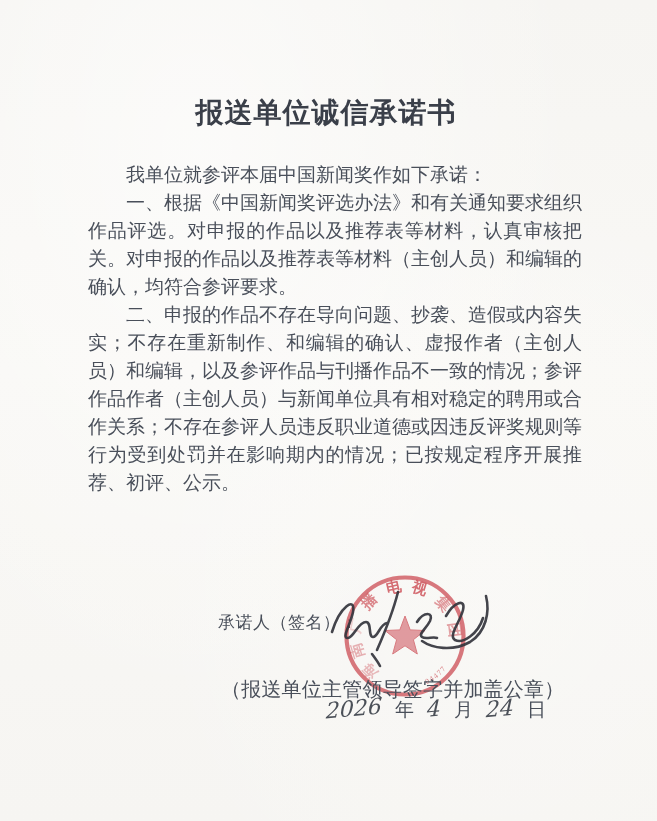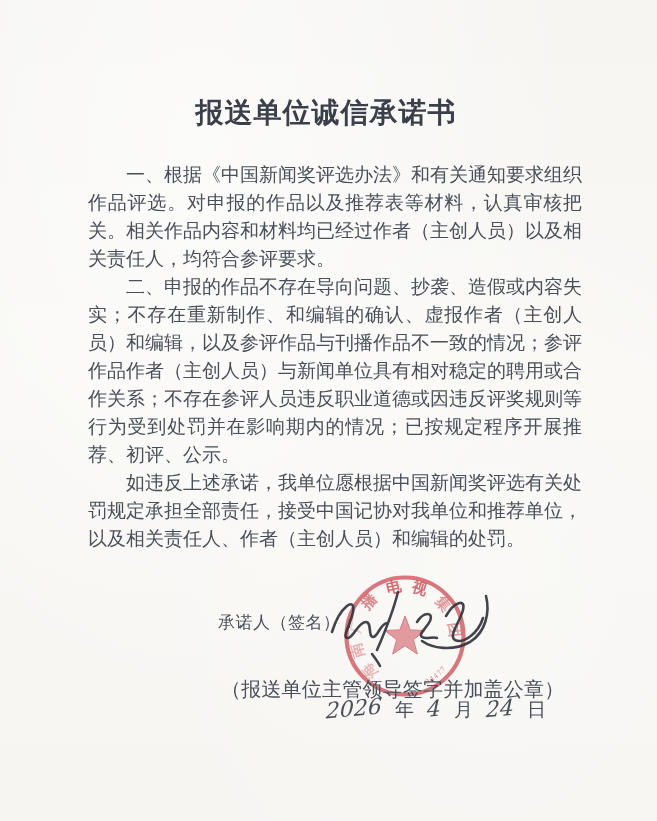--- a/index.html
+++ b/index.html
@@ -52,23 +52,23 @@
   .seal-svg .serial{font-size:7.5px; letter-spacing:1.5px; font-weight:normal; opacity:.8;}
   .sign-svg{position:absolute; left:320px; top:580px; z-index:3;}
 </style>
 </head>
 <body>
 
 <div class="page">
 
   <div class="doc">
     <h1 class="doc-title">报送单位诚信承诺书</h1>
-    <p>一、根据《中国新闻奖评选办法》和有关通知要求组织作品评选。对申报的作品以及推荐表等材料，认真审核把关。相关作品内容和材料均已经过作者（主创人员）以及相关责任人，均符合参评要求。</p>
+    <p>我单位就参评本届中国新闻奖作如下承诺：</p>
+    <p>一、根据《中国新闻奖评选办法》和有关通知要求组织作品评选。对申报的作品以及推荐表等材料，认真审核把关。对申报的作品以及推荐表等材料（主创人员）和编辑的确认，均符合参评要求。</p>
     <p>二、申报的作品不存在导向问题、抄袭、造假或内容失实；不存在重新制作、和编辑的确认、虚报作者（主创人员）和编辑，以及参评作品与刊播作品不一致的情况；参评作品作者（主创人员）与新闻单位具有相对稳定的聘用或合作关系；不存在参评人员违反职业道德或因违反评奖规则等行为受到处罚并在影响期内的情况；已按规定程序开展推荐、初评、公示。</p>
-    <p>如违反上述承诺，我单位愿根据中国新闻奖评选有关处罚规定承担全部责任，接受中国记协对我单位和推荐单位，以及相关责任人、作者（主创人员）和编辑的处罚。</p>
   </div>
 
   <div class="sig-label">承诺人（签名）：</div>
 
   <svg class="seal-svg" width="134" height="134" viewBox="0 0 134 134">
     <circle cx="66" cy="65" r="58.5" fill="none" stroke="#d05a61" stroke-width="4.2" opacity="0.82"></circle>
     <polygon points="66,45 71.2,58.9 86,59.5 74.4,68.7 78.3,83 66,74.8 53.7,83 57.6,68.7 46,59.5 60.8,58.9" fill="#db848a" stroke="#cf5a61" stroke-width="1" opacity="0.8"></polygon>
     <g id="arcChars">
         <text x="66" y="20" transform="rotate(-135 66 65)" opacity="0.4" class="arc-ch">海</text>
         <text x="66" y="20" transform="rotate(-107 66 65)" opacity="0.45" class="arc-ch">南</text>

